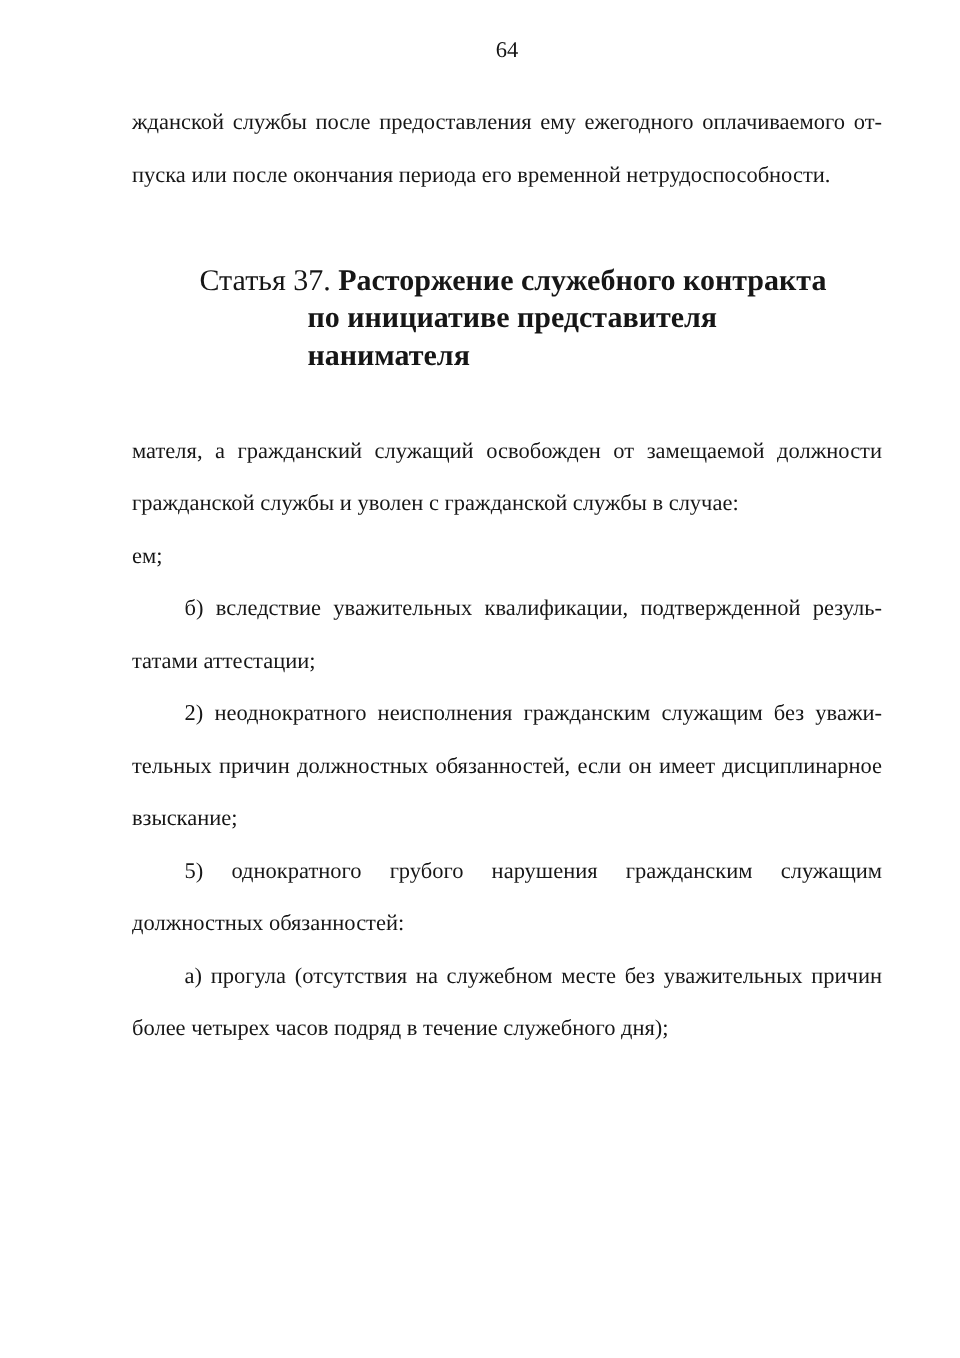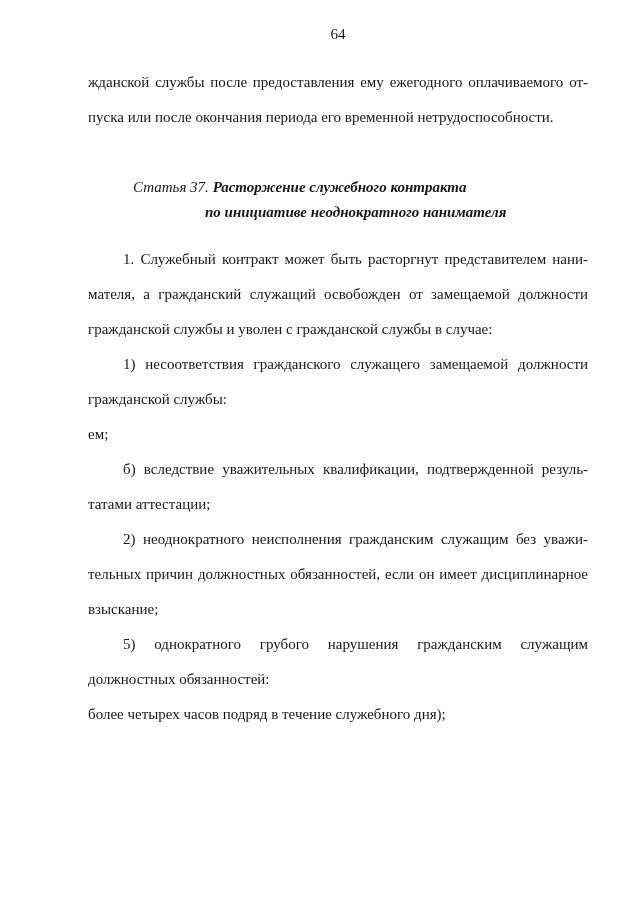--- a/index.html
+++ b/index.html
@@ -29,27 +29,26 @@
     width: 500px;
   }
   .para {
     margin: 0;
     line-height: 35px;
   }
   .p-first {
     margin-top: 22px;
   }
   .heading {
-    margin: 40px 0 17px 0;
-    font-size: 15px;
+    margin: 40px 0 34px 0;
+    font-size: 20px;
     line-height: 25px;
     padding-left: 117px;
     text-indent: -72px;
     font-weight: normal;
-    font-style: italic;
   }
   .h-label {
     font-weight: normal;
   }
   .h-bold {
     font-weight: bold;
   }
   .body-start {
     margin-top: 0;
   }
@@ -76,33 +75,28 @@
 
     <p class="para p-first">
       <span class="line">жданской службы после предоставления ему ежегодного оплачиваемого от-</span>
       <span class="line last">пуска или после окончания периода его временной нетрудоспособности.</span>
     </p>
 
     <h2 class="heading">
       <span class="h-label">Статья 37.</span>
       <span class="h-bold">Расторжение служебного контракта</span>
       <br>
-      <span class="h-bold">по инициативе неоднократного нанимателя</span>
+      <span class="h-bold">по инициативе представителя нанимателя</span>
     </h2>
 
     <p class="para body-start">
-      <span class="line first">1. Служебный контракт может быть расторгнут представителем нани-</span>
       <span class="line">мателя, а гражданский служащий освобожден от замещаемой должности</span>
       <span class="line last">гражданской службы и уволен с гражданской службы в случае:</span>
     </p>
 
-    <p class="para">
-      <span class="line first">1) несоответствия гражданского служащего замещаемой должности</span>
-      <span class="line last">гражданской службы:</span>
-    </p>
 
     <p class="para">
       <span class="line last">ем;</span>
     </p>
 
     <p class="para">
       <span class="line first">б) вследствие уважительных квалификации, подтвержденной резуль-</span>
       <span class="line last">татами аттестации;</span>
     </p>
 
@@ -111,17 +105,18 @@
       <span class="line">тельных причин должностных обязанностей, если он имеет дисциплинарное</span>
       <span class="line last">взыскание;</span>
     </p>
 
     <p class="para">
       <span class="line first">5) однократного грубого нарушения гражданским служащим</span>
       <span class="line last">должностных обязанностей:</span>
     </p>
 
     <p class="para">
+      <span class="line first">а) прогула (отсутствия на служебном месте без уважительных причин</span>
       <span class="line last">более четырех часов подряд в течение служебного дня);</span>
     </p>
 
   </div>
 </div>
 
 </body></html>

